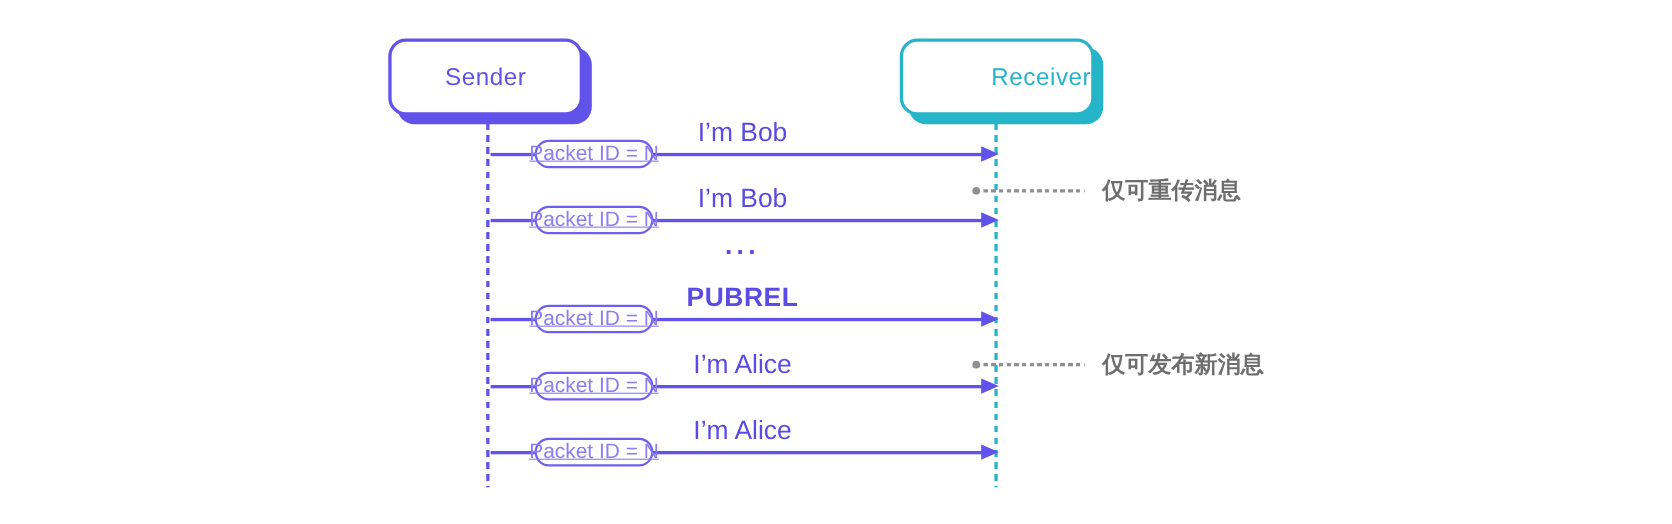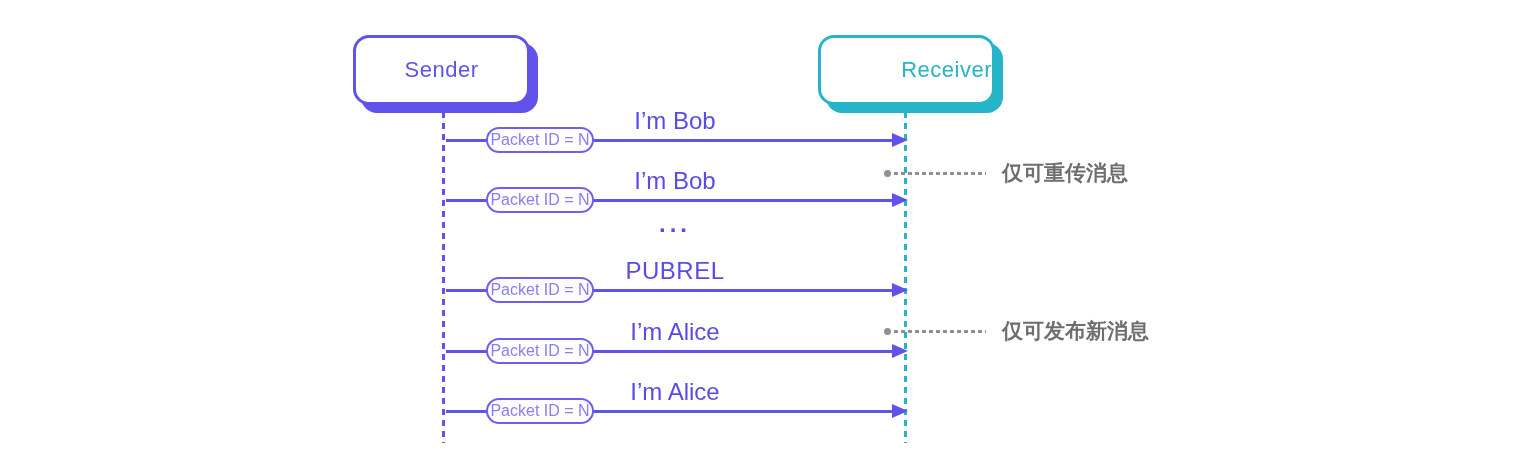--- a/index.html
+++ b/index.html
@@ -38,37 +38,37 @@
   .lifeline.receiver-lifeline{
     left:904px;
     background:repeating-linear-gradient(to bottom,#26b4c9 0 6px,transparent 6px 11px);
   }
   
   .msg-row{position:absolute;left:0;width:1520px;height:0;}
   .msg-label{
     position:absolute;left:545px;top:-34px;width:260px;height:26px;
     text-align:center;font-size:24px;color:#5a4be6;white-space:nowrap;
   }
-  .msg-label.bold{font-weight:normal;letter-spacing:.5px;}
+  .msg-label.bold{font-weight:bold;letter-spacing:.5px;}
   .msg-line{
     position:absolute;left:446px;top:-2px;width:448px;height:3px;
     background:#6152e9;
   }
   .msg-arrowhead{
     position:absolute;left:892px;top:-8px;width:0;height:0;
     border-left:16px solid #6152e9;
     border-top:7px solid transparent;
     border-bottom:7px solid transparent;
   }
   .packet-pill{
     position:absolute;left:486px;top:-14px;width:108px;height:26px;
     background:#ffffff;border:2px solid #6f5fee;border-radius:14px;
     box-sizing:border-box;
     display:flex;align-items:center;justify-content:center;
-    font-size:16px;color:#8b7df2;white-space:nowrap;
+    font-size:19px;color:#8b7df2;white-space:nowrap;text-decoration:underline;
   }
   
   .ellipsis{
     position:absolute;left:545px;top:210px;width:260px;
     text-align:center;font-size:24px;font-weight:bold;color:#5a4be6;
     letter-spacing:4px;
   }
   
   .annot{
     position:absolute;left:884px;height:30px;

